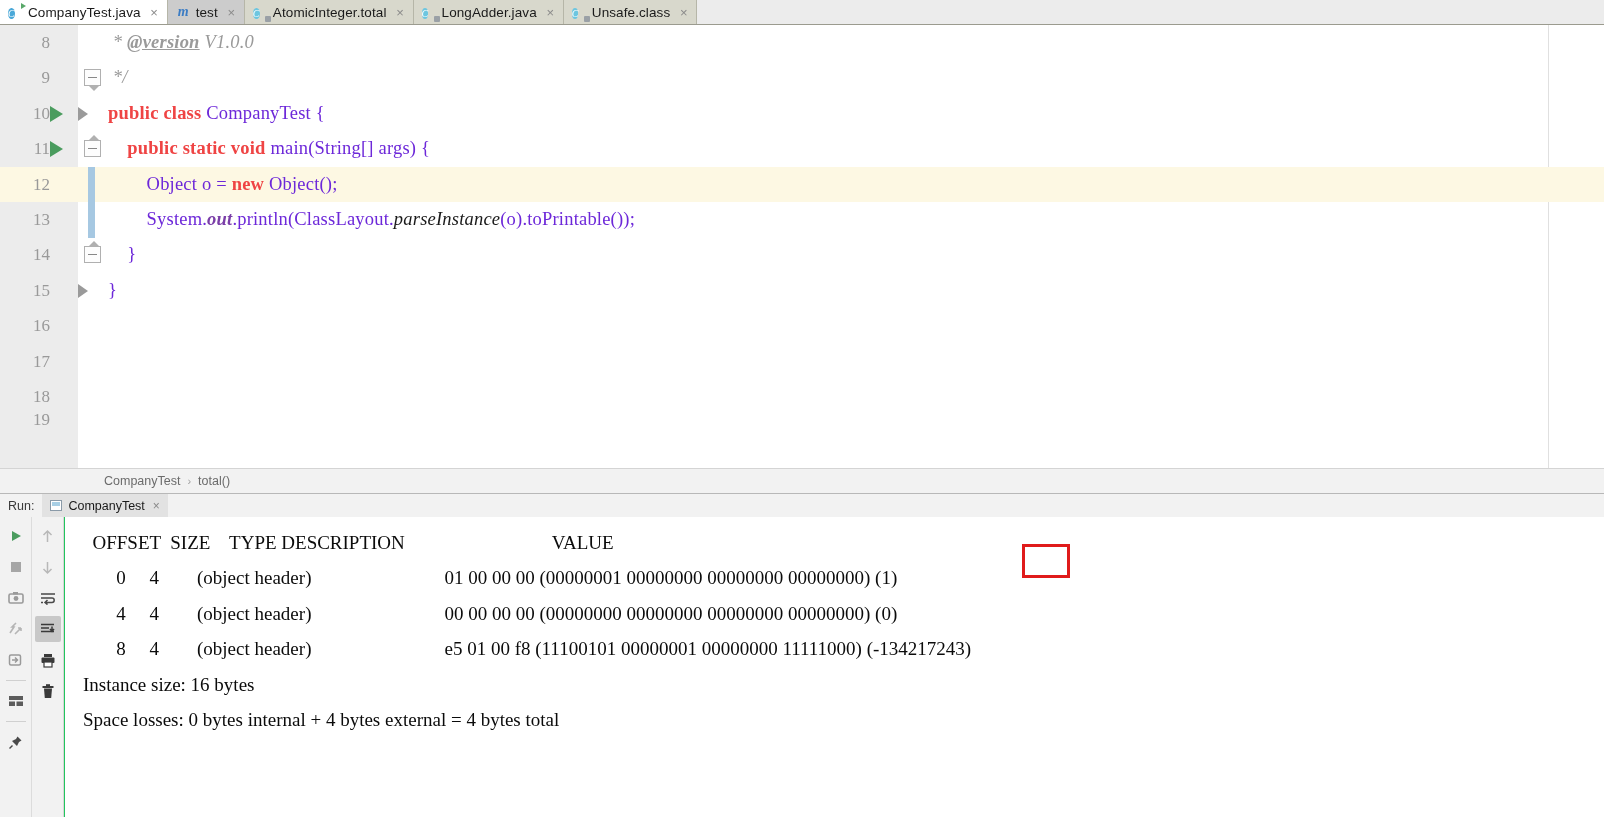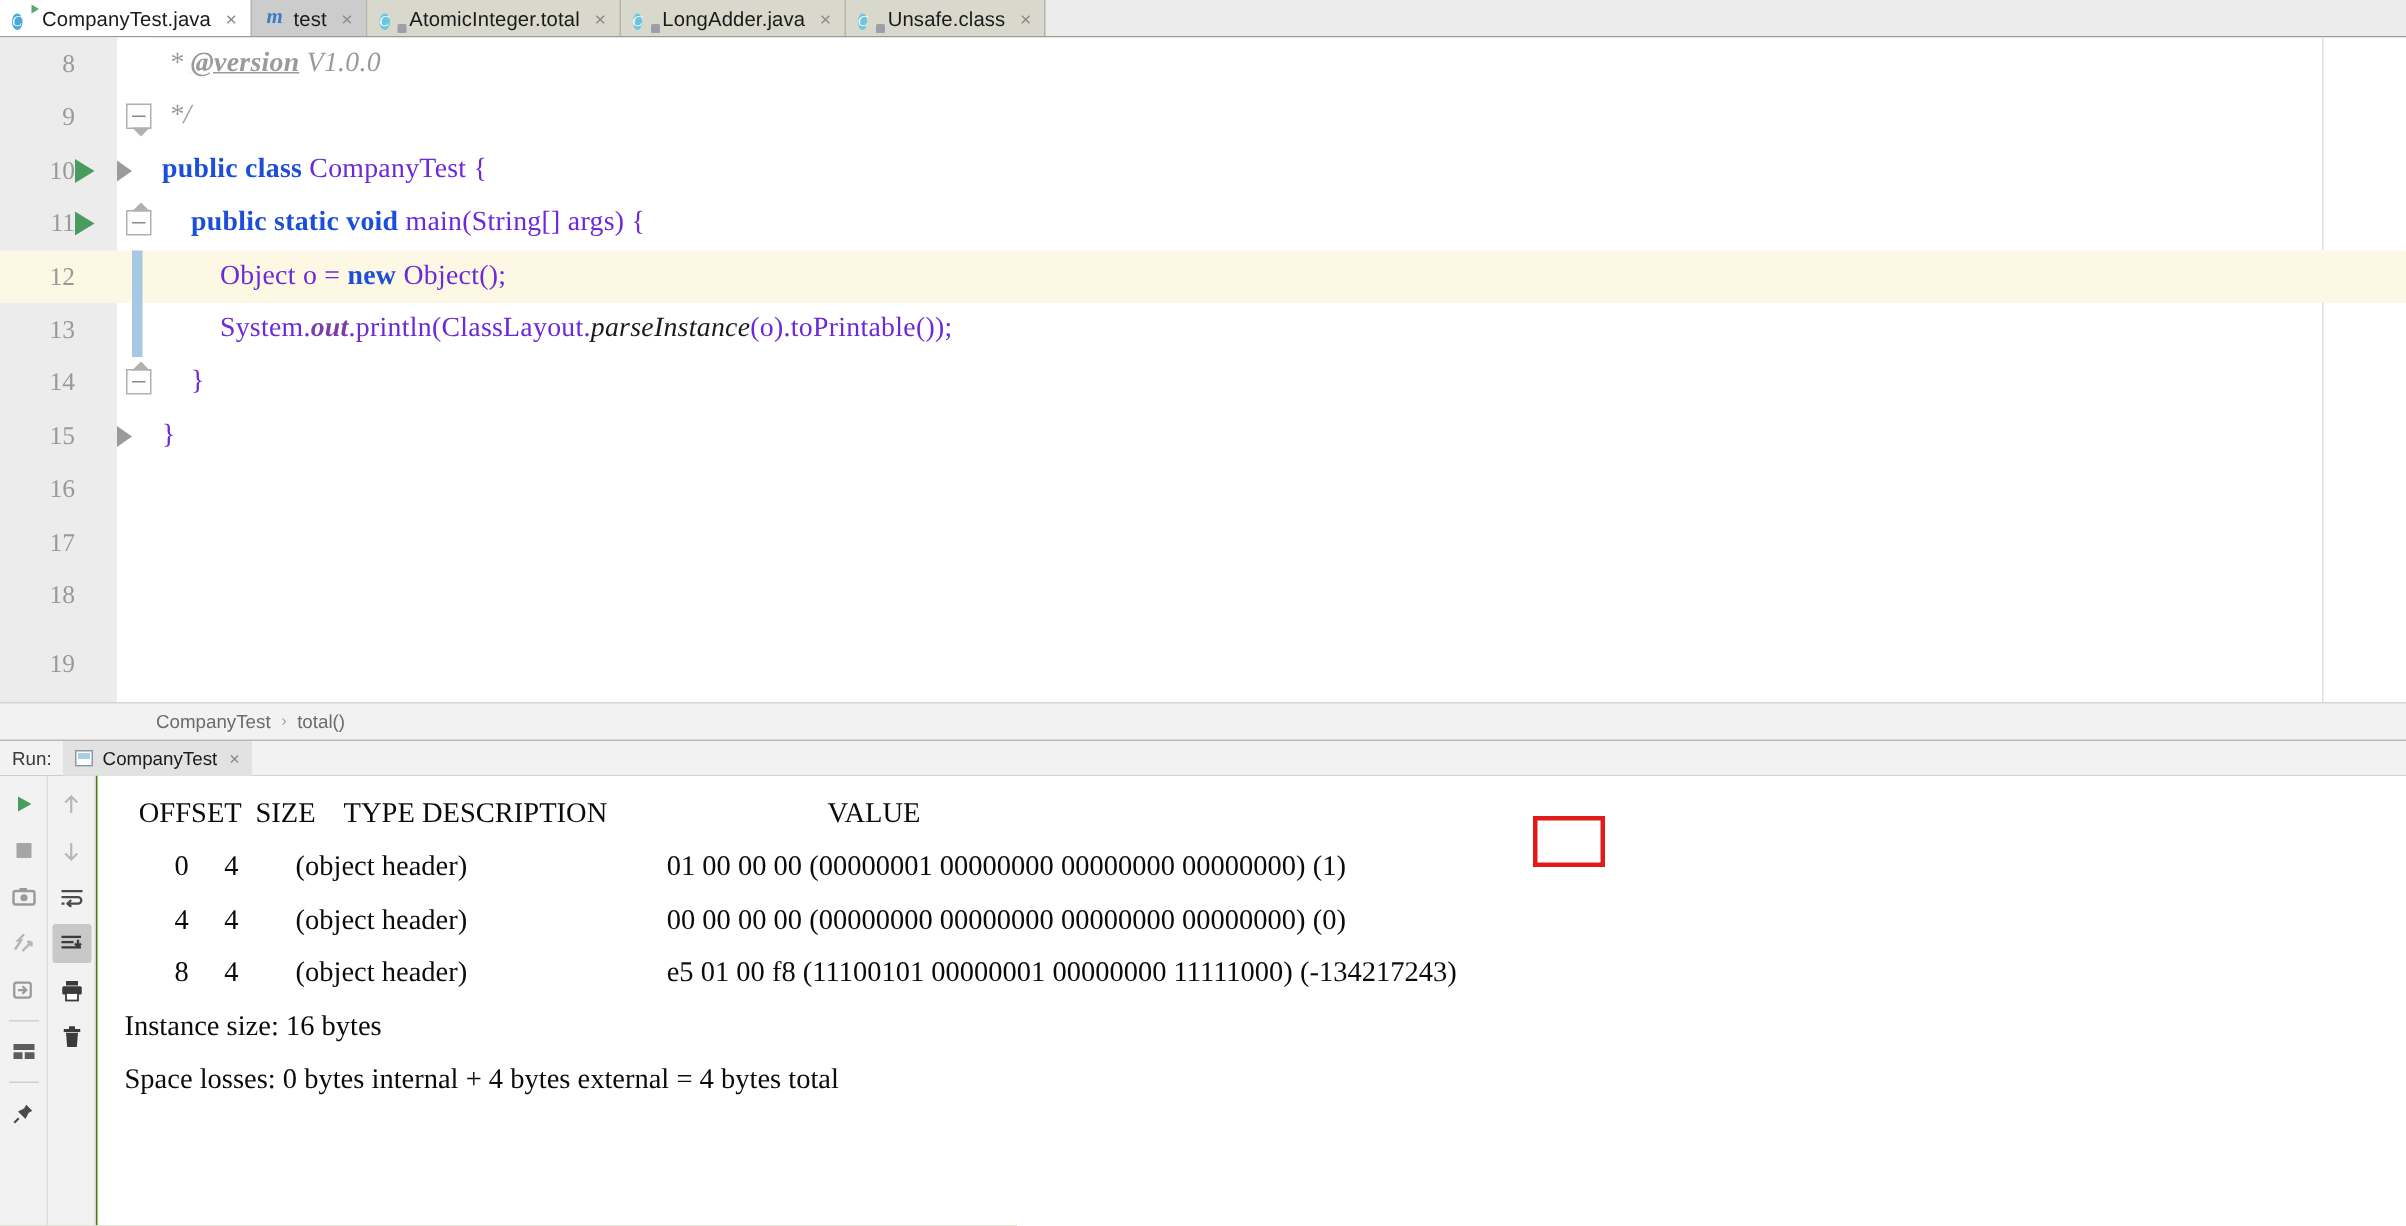--- a/index.html
+++ b/index.html
@@ -91,21 +91,21 @@
     font-family: "Liberation Serif", serif;
     line-height: 35.4px;
   }
   .code {
     position: absolute; left: 0; top: 0; height: 35.4px;
     line-height: 35.4px; white-space: pre;
     font-family: "Liberation Serif", serif;
     font-size: 18.5px; color: #0b0b0b;
     letter-spacing: .2px;
   }
-  .kw { color: #1d4ed8; font-weight: bold; }
+  .kw { color: #ef4444; font-weight: bold; }
   .cmt { color: #9a9a9a; font-style: italic; }
   .cmt-tag { color: #9a9a9a; font-style: italic; font-weight: bold; text-decoration: underline; }
   .stat { color: #7a3ea8; font-style: italic; font-weight: bold; }
   .statm { color: #1a1a1a; font-style: italic; }
   .plain { color: #6d28d9; }
 
   .runarrow {
     position: absolute; width: 0; height: 0;
     border-left: 13px solid #4a9c5e;
     border-top: 8px solid transparent;
@@ -158,21 +158,21 @@
     display: flex; align-items: center;
     padding-left: 104px;
     font-size: 12.5px; color: #6b6b6b;
     gap: 7px;
   }
   .bc-sep { color: #a0a0a0; font-size: 11px; }
 
   
   .runpanel {
     position: absolute; top: 494px; left: 0; width: 1604px; height: 323px;
-    background: #4d7c0f;
+    background: #22c55e;
   }
   .run-tabrow {
     position: absolute; top: 0; left: 0; width: 1604px; height: 23px;
     background: #f2f2f2;
     display: flex; align-items: center;
   }
   .run-label {
     font-size: 12.5px; color: #3a3a3a; padding: 0 8px 0 8px;
   }
   .run-tab {
@@ -309,21 +309,21 @@
         <div class="lnum" style="top: 247.8px; left: 6px;">15</div>
         <div class="foldtri" style="top: 258.8px; left: 78px;"></div>
         <div class="code" style="top: 247.8px; left: 108px;"><span class="plain">}</span></div>
         <div class="eline" style="top: 283.2px;"></div>
         <div class="lnum" style="top: 283.2px; left: 6px;">16</div>
         <div class="eline" style="top: 318.6px;"></div>
         <div class="lnum" style="top: 318.6px; left: 6px;">17</div>
         <div class="eline" style="top: 354px;"></div>
         <div class="lnum" style="top: 354px; left: 6px;">18</div>
         <div class="eline" style="top: 389.4px;"></div>
-        <div class="lnum" style="top: 400px; left: 6px;">19</div>
+        <div class="lnum" style="top: 377px; left: 6px;">19</div>
       </div>
 
     <div class="changebar" style="top:142px;height:71px"></div>
   </div>
 
   <div class="breadcrumb">
     <span>CompanyTest</span>
     <span class="bc-sep">›</span>
     <span>total()</span>
   </div>

